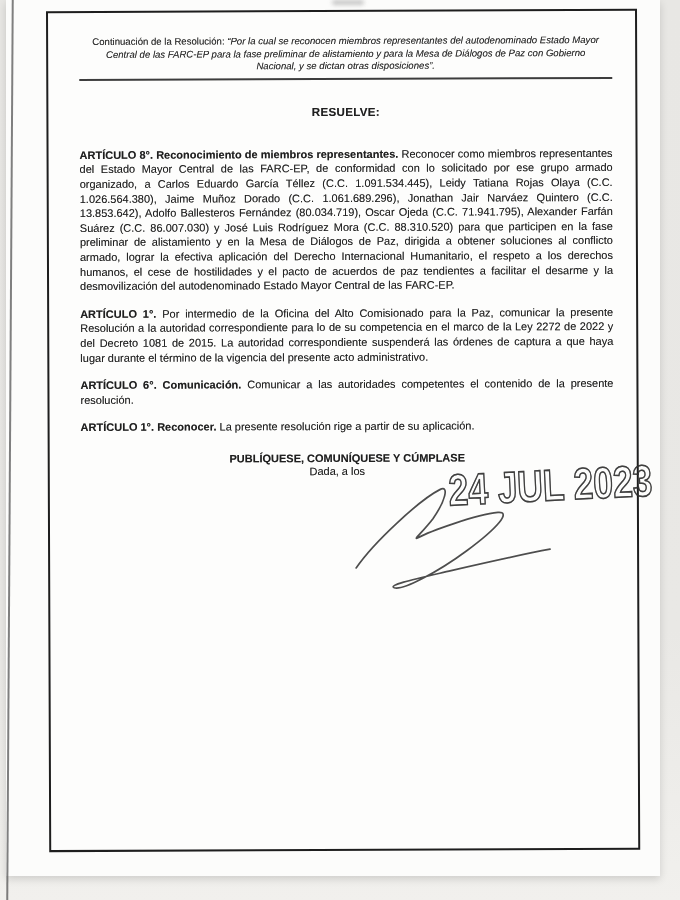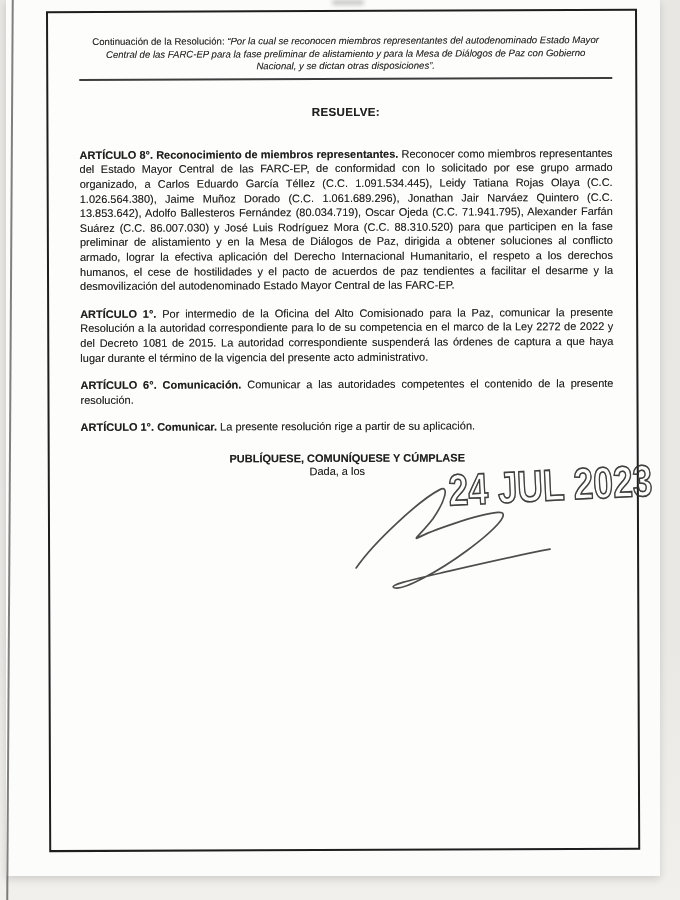--- a/index.html
+++ b/index.html
@@ -97,21 +97,21 @@
       </p>
 
       <p class="article">
         <span class="b">ARTÍCULO 6°.</span>
         <span class="bi">Comunicación.</span>
         <span>Comunicar a las autoridades competentes el contenido de la presente resolución.</span>
       </p>
 
       <p class="article">
         <span class="b">ARTÍCULO 1°.</span>
-        <span class="bi">Comunicar.</span>
+        <span class="bi">Reconocer.</span>
         <span>La presente resolución rige a partir de su aplicación.</span>
       </p>
 
     </div>
 
     <div class="closing">
       <div class="closing-line1">PUBLÍQUESE, COMUNÍQUESE Y CÚMPLASE</div>
       <div class="closing-line2">Dada, a los</div>
     </div>
 

